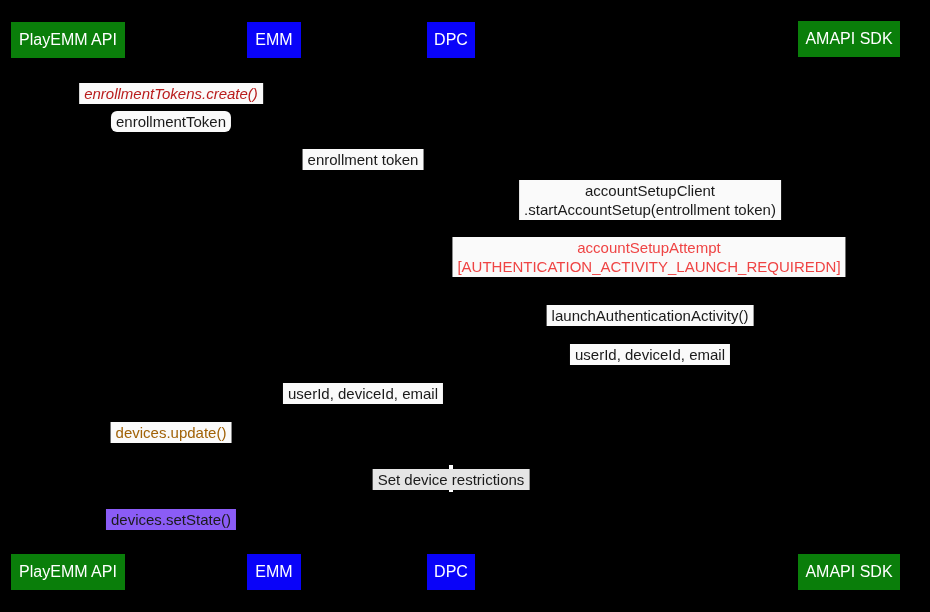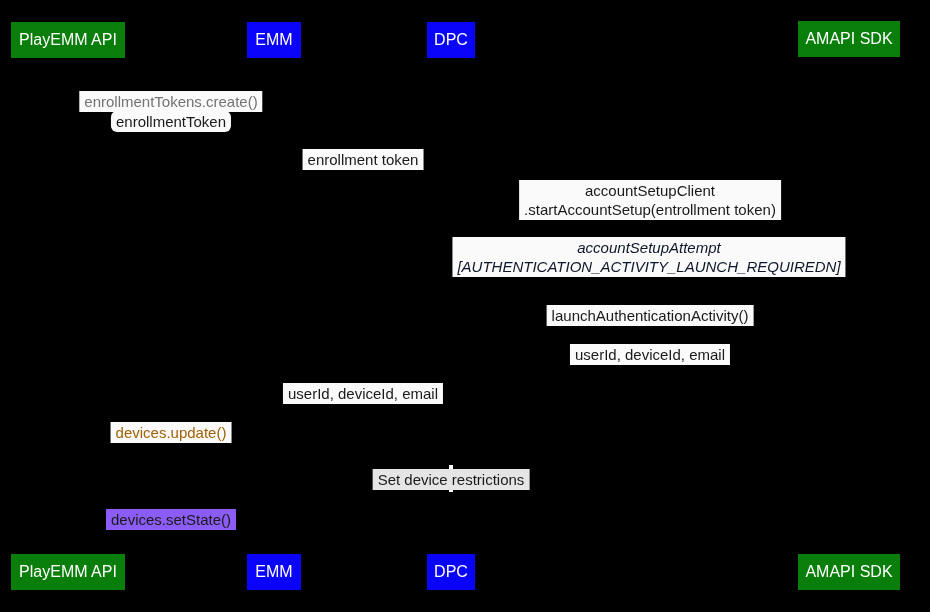--- a/index.html
+++ b/index.html
@@ -42,38 +42,38 @@
 </head>
 <body>
 
 <div id="canvas" style="background-color: rgb(0, 0, 0);">
 
   <div class="participant" style="left: 11px; top: 22px; width: 114px; background-color: rgb(10, 126, 10); color: rgb(255, 255, 255);">PlayEMM API</div>
   <div class="participant" style="left: 247px; top: 22px; width: 54px; background-color: rgb(9, 3, 249); color: rgb(255, 255, 255);">EMM</div>
   <div class="participant" style="left: 427px; top: 22px; width: 48px; background-color: rgb(9, 3, 249); color: rgb(255, 255, 255);">DPC</div>
   <div class="participant" style="left: 798px; top: 21px; width: 102px; background-color: rgb(10, 126, 10); color: rgb(255, 255, 255);">AMAPI SDK</div>
 
-  <div class="msg" style="left: 171px; top: 91px; background-color: rgb(250, 250, 250); color: #737373;">
+  <div class="msg" style="left: 171px; top: 83px; background-color: rgb(250, 250, 250); color: #b91c1c; font-style: italic;">
     <div>enrollmentTokens.create()</div>
   </div>
 
   <div class="msg" style="left: 171px; top: 111px; background-color: rgb(250, 250, 250); color: rgb(26, 26, 26); border-radius: 6px;">
     <div>enrollmentToken</div>
   </div>
 
   <div class="msg" style="left: 363px; top: 149px; background-color: rgb(250, 250, 250); color: rgb(26, 26, 26);">
     <div>enrollment token</div>
   </div>
 
   <div class="msg" style="left: 650px; top: 180px; background-color: rgb(250, 250, 250); color: rgb(26, 26, 26);">
     <div>accountSetupClient</div>
     <div>.startAccountSetup(entrollment token)</div>
   </div>
 
-  <div class="msg" style="left: 649px; top: 237px; background-color: rgb(250, 250, 250); color: #0f172a; font-style: italic;">
+  <div class="msg" style="left: 649px; top: 237px; background-color: rgb(250, 250, 250); color: #ef4444;">
     <div>accountSetupAttempt</div>
     <div>[AUTHENTICATION_ACTIVITY_LAUNCH_REQUIREDN]</div>
   </div>
 
   <div class="msg" style="left: 650px; top: 305px; background-color: rgb(250, 250, 250); color: rgb(26, 26, 26);">
     <div>launchAuthenticationActivity()</div>
   </div>
 
   <div class="msg" style="left: 650px; top: 344px; background-color: rgb(250, 250, 250); color: rgb(26, 26, 26);">
     <div>userId, deviceId, email</div>

